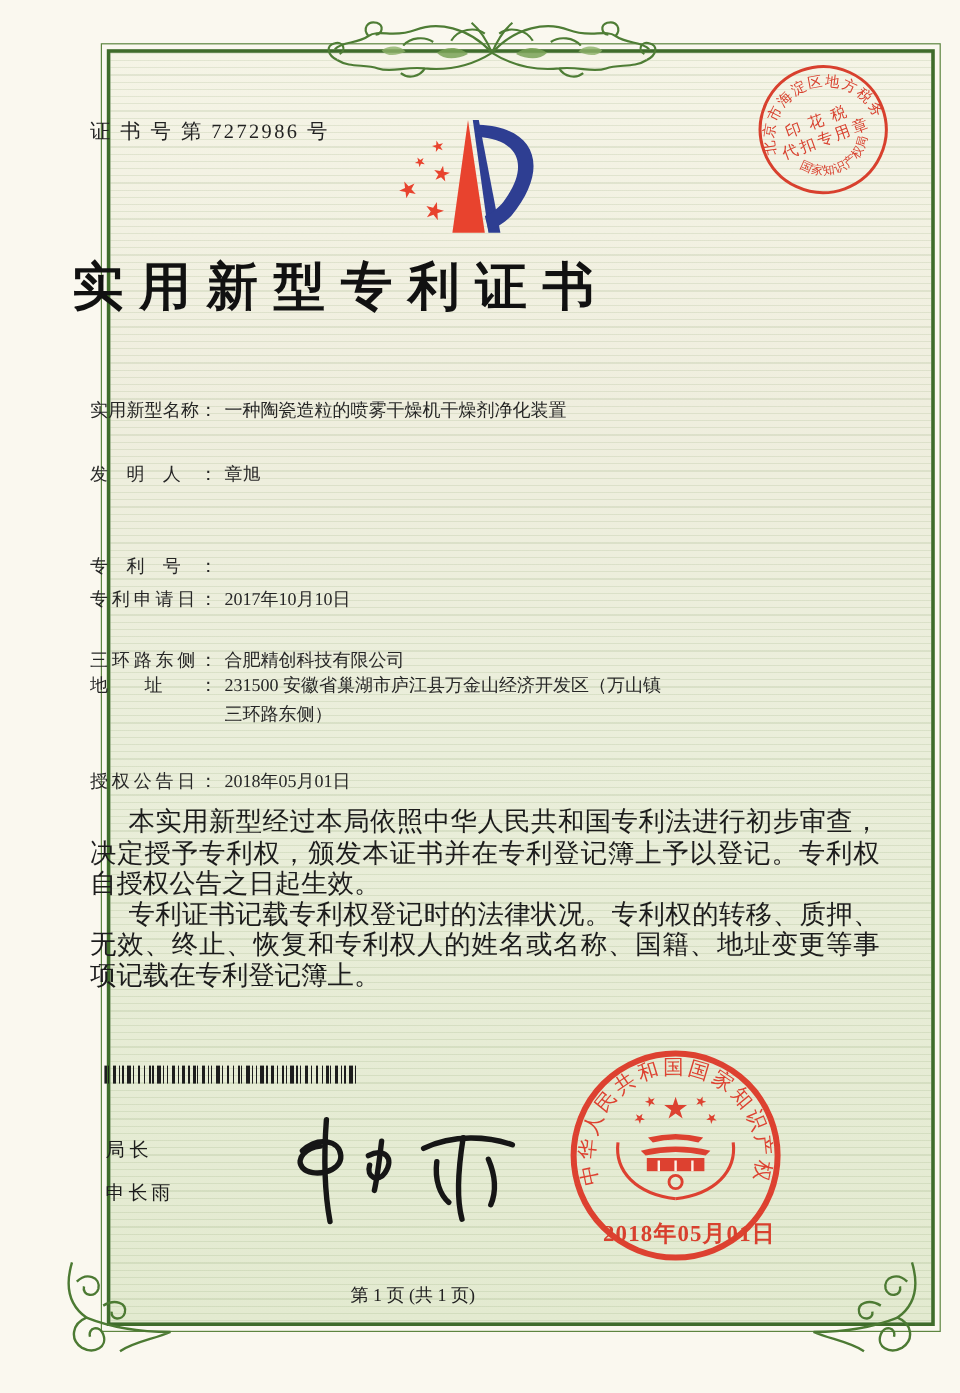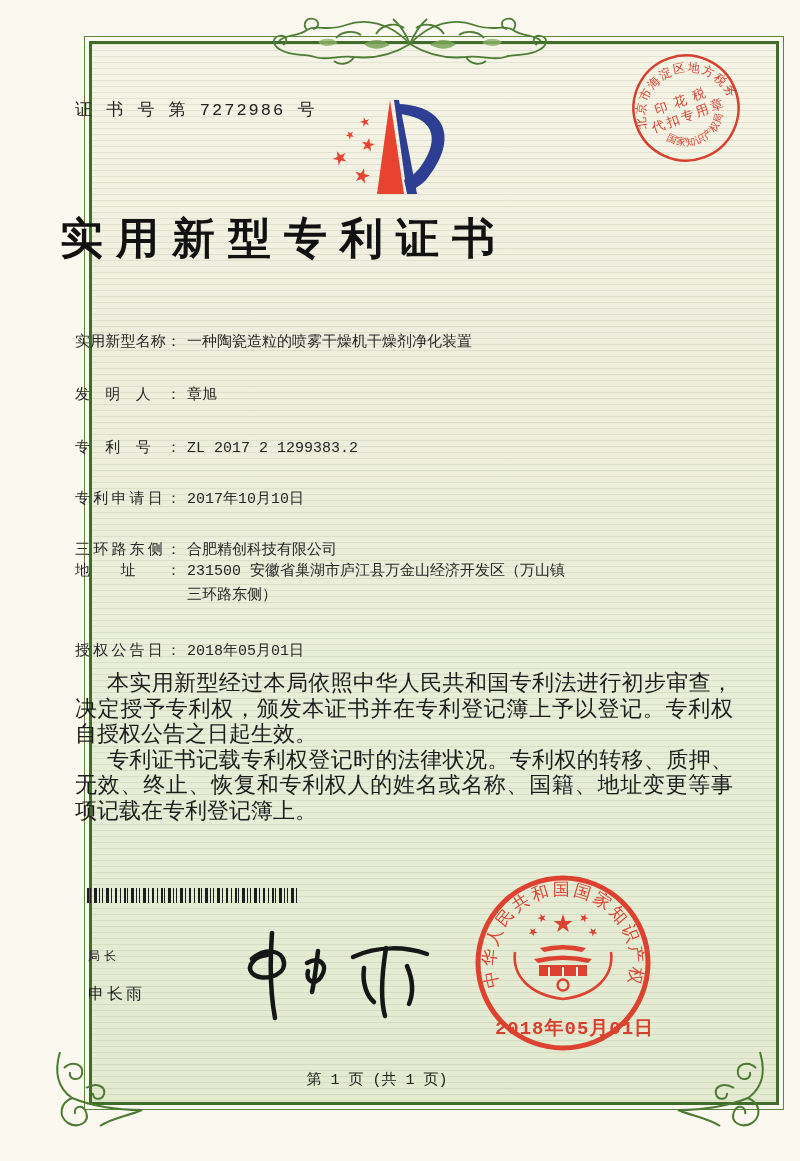--- a/index.html
+++ b/index.html
@@ -3,21 +3,21 @@
 <meta charset="utf-8">
 <style>
   html,body{margin:0;padding:0;}
   body{
     width:800px;height:1161px;
     background:#faf8ef;
     font-family:"Liberation Serif","DejaVu Serif",serif;
     position:relative;overflow:hidden;
     color:#1f1f1f;
   }
-  .page{position:absolute;left:0;top:0;width:800px;height:1161px;font-family:Liberation Mono, monospace;}
+  .page{position:absolute;left:0;top:0;width:800px;height:1161px;}
 
   
   .frame-outer{
     position:absolute;left:84px;top:36px;width:700px;height:1074px;
     border:1.5px solid #5d8540;box-sizing:border-box;
   }
   .frame-inner{
     position:absolute;left:89px;top:41px;width:690px;height:1064px;
     border:3px solid #3f6c2b;box-sizing:border-box;
     background:
@@ -47,27 +47,27 @@
       #1d1d1d 0 2px, transparent 2px 3px,
       #1d1d1d 3px 4px, transparent 4px 7px,
       #1d1d1d 7px 10px, transparent 10px 12px,
       #1d1d1d 12px 13px, transparent 13px 15px,
       #1d1d1d 15px 16px, transparent 16px 19px,
       #1d1d1d 19px 22px, transparent 22px 24px,
       #1d1d1d 24px 25px, transparent 25px 28px,
       #1d1d1d 28px 30px, transparent 30px 33px,
       #1d1d1d 33px 34px, transparent 34px 37px);
   }
-  .director{left:88px;top:948px;font-size:12px;letter-spacing:4px;color:#1c1c1c;}
+  .director{left:88px;top:948px;font-size:16px;letter-spacing:4px;color:#1c1c1c;}
   .directorname{left:88px;top:984px;font-size:16px;letter-spacing:3px;color:#1c1c1c;}
   .sealdate{
     left:492px;top:1015px;width:165px;text-align:center;
     font-size:19px;font-weight:bold;color:#d8402e;letter-spacing:1px;
   }
-  .footerpage{left:292px;top:1070px;width:170px;text-align:center;font-size:15px;color:#222;}
+  .footerpage{left:292px;top:1070px;width:170px;text-align:left;font-size:15px;color:#222;}
 </style>
 </head>
 <body>
 
 <div class="page">
 
   <div class="frame-outer"></div>
   <div class="frame-inner"></div>
 
   <svg class="abs" style="left:266px;top:12px" width="288" height="54" viewBox="0 0 288 54">
@@ -143,23 +143,22 @@
   <div class="abs title">实用新型专利证书</div>
 
   <div class="abs frow" style="top:331px">
     <span class="flabel">实用新型名称：</span>
     <span class="fvalue">一种陶瓷造粒的喷雾干燥机干燥剂净化装置</span>
   </div>
   <div class="abs frow" style="top:384px">
     <span class="flabel">发明人：</span>
     <span class="fvalue">章旭</span>
   </div>
-  <div class="abs frow" style="top:437px">
+  <div class="abs frow" style="top:461px">
     <span class="flabel">专利号：</span>
-    <span class="fvalue">ZL 2017 2 1299383.2</span>
   </div>
   <div class="abs frow" style="top:488px">
     <span class="flabel">专利申请日：</span>
     <span class="fvalue">2017年10月10日</span>
   </div>
   <div class="abs frow" style="top:539px">
     <span class="flabel">三环路东侧：</span>
     <span class="fvalue">合肥精创科技有限公司</span>
   </div>
   <div class="abs frow" style="top:560px">

